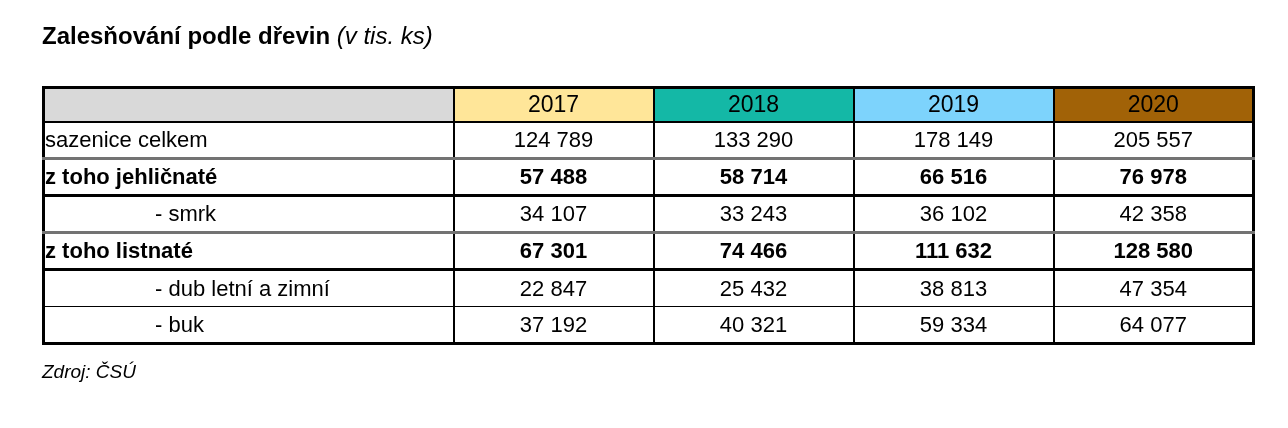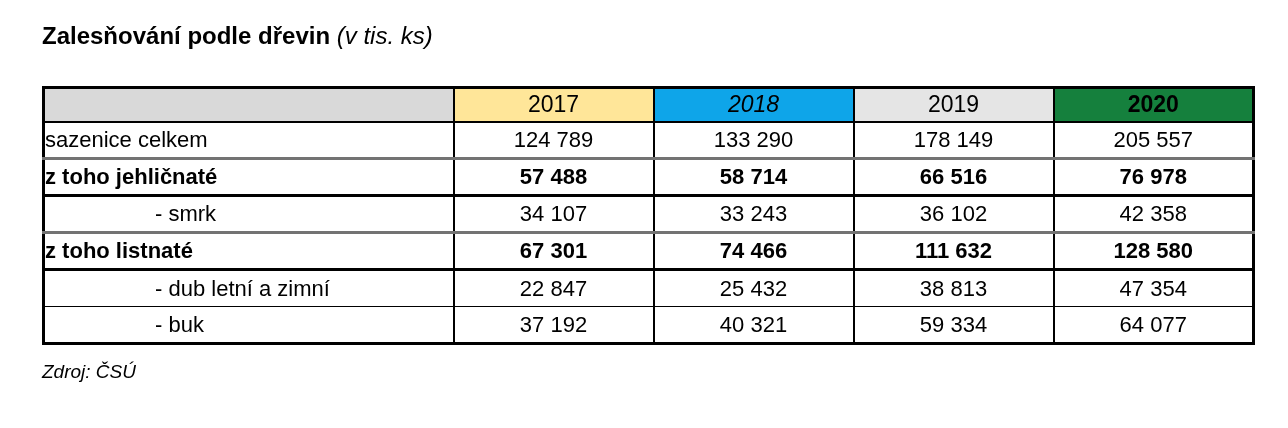--- a/index.html
+++ b/index.html
@@ -96,23 +96,23 @@
       <col class="col-label">
       <col class="col-year">
       <col class="col-year">
       <col class="col-year">
       <col class="col-year">
     </colgroup>
     <thead>
       <tr>
         <th style="background: rgb(217, 217, 217);"></th>
         <th style="background: rgb(255, 230, 153);">2017</th>
-        <th style="background: #0ea5e9; font-style: italic;">2018</th>
-        <th style="background: #e5e5e5;">2019</th>
-        <th style="background: #15803d; font-weight: bold;">2020</th>
+        <th style="background: #14b8a6;">2018</th>
+        <th style="background: #7dd3fc;">2019</th>
+        <th style="background: #a16207;">2020</th>
       </tr>
     </thead>
     <tbody>
         <tr class="row-normal">
           <td class="label-cell">sazenice celkem</td>
           <td class="value-cell">124 789</td>
           <td class="value-cell">133 290</td>
           <td class="value-cell">178 149</td>
           <td class="value-cell">205 557</td>
         </tr>

